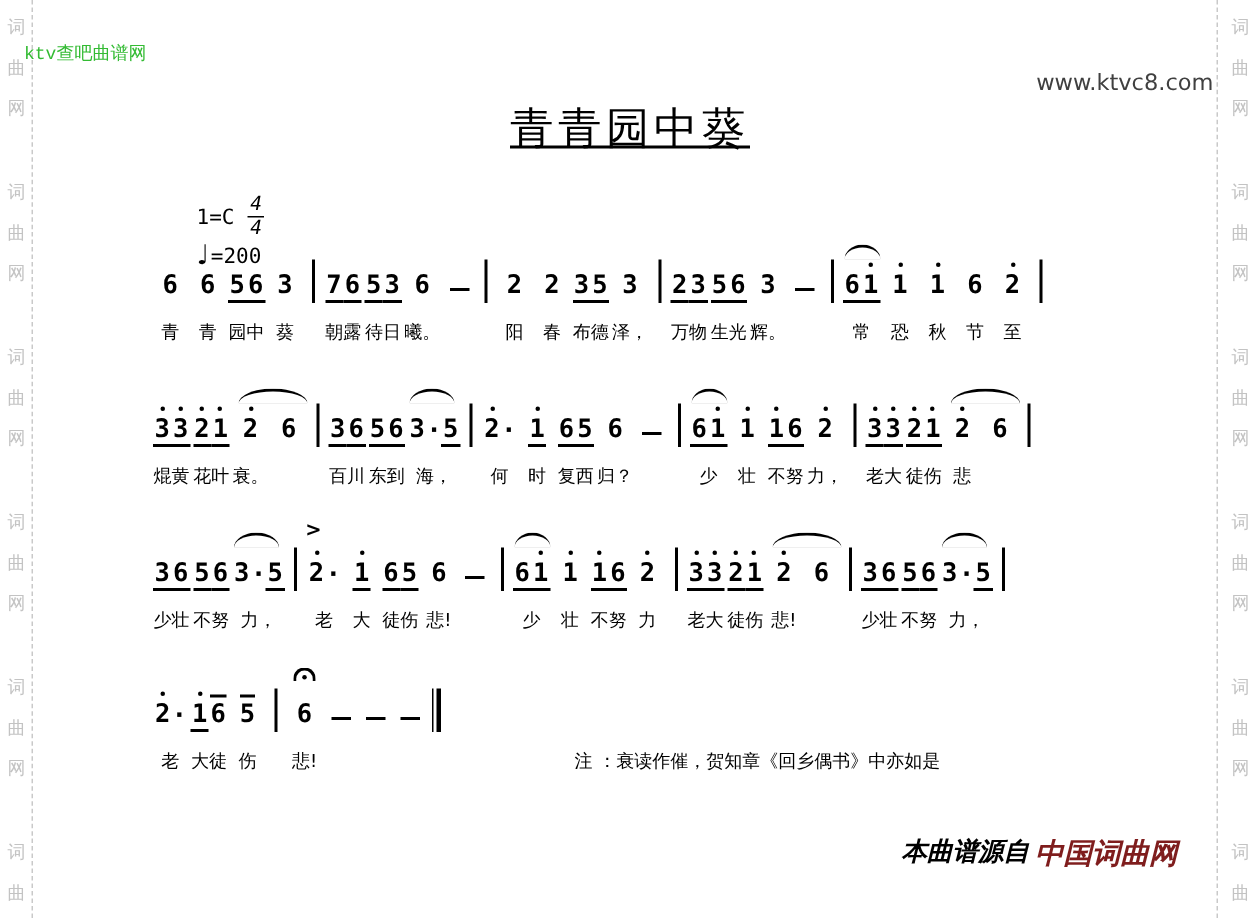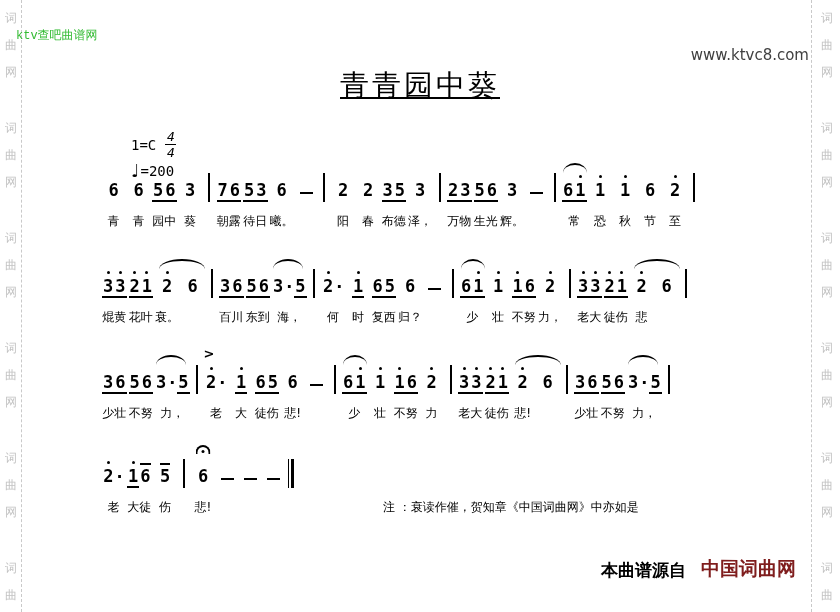--- a/index.html
+++ b/index.html
@@ -55,21 +55,21 @@
        border-radius:50% 50% 0 0 / 100% 100% 0 0;}
   .acc{position:absolute;top:-14px;left:-1px;font-weight:bold;font-size:13px;}
   .ferm{position:absolute;top:-9px;left:50%;transform:translateX(-50%);width:15px;height:9px;
         border:2px solid #000;border-bottom:none;border-radius:8px 8px 0 0;box-sizing:border-box;}
   .ferm:after{content:"";position:absolute;left:50%;top:3px;margin-left:-1.5px;width:3px;height:3px;
         background:#000;border-radius:50%;}
   .lyr{margin-top:11px;height:16px;font-size:12px;line-height:16px;white-space:nowrap;}
 
   
   .footnote{position:absolute;left:383px;top:499px;font-size:12px;}
-  .footer{position:absolute;left:601px;top:556px;display:flex;align-items:flex-end;gap:15px;}
+  .footer{position:absolute;left:601px;top:556px;display:flex;align-items:flex-start;gap:4px;font-style:italic;}
   .footer .prefix{font-size:17px;font-weight:bold;}
   .footer .brand{font-size:19px;font-weight:bold;}
 </style>
 </head>
 <body>
 
 <div class="page">
 
   <div class="vdash" id="vdash-l"></div>
   <div class="vdash" id="vdash-r"></div>
@@ -692,20 +692,20 @@
           <div class="notepart">
             <div class="fbar">
               <div class="thin"></div>
               <div class="thick"></div>
             </div>
           </div>
         </div>
       </div>
     </div>
 
-  <div class="footnote">注 ：衰读作催，贺知章《中国词曲网》中亦如是</div>
+  <div class="footnote">注 ：衰读作催，贺知章《回乡偶书》中亦如是</div>
 
   <div class="footer">
     <span class="prefix">本曲谱源自</span>
     <span class="brand" style="color: #7f1d1d;">中国词曲网</span>
   </div>
 
 </div>
 
 </body></html>

